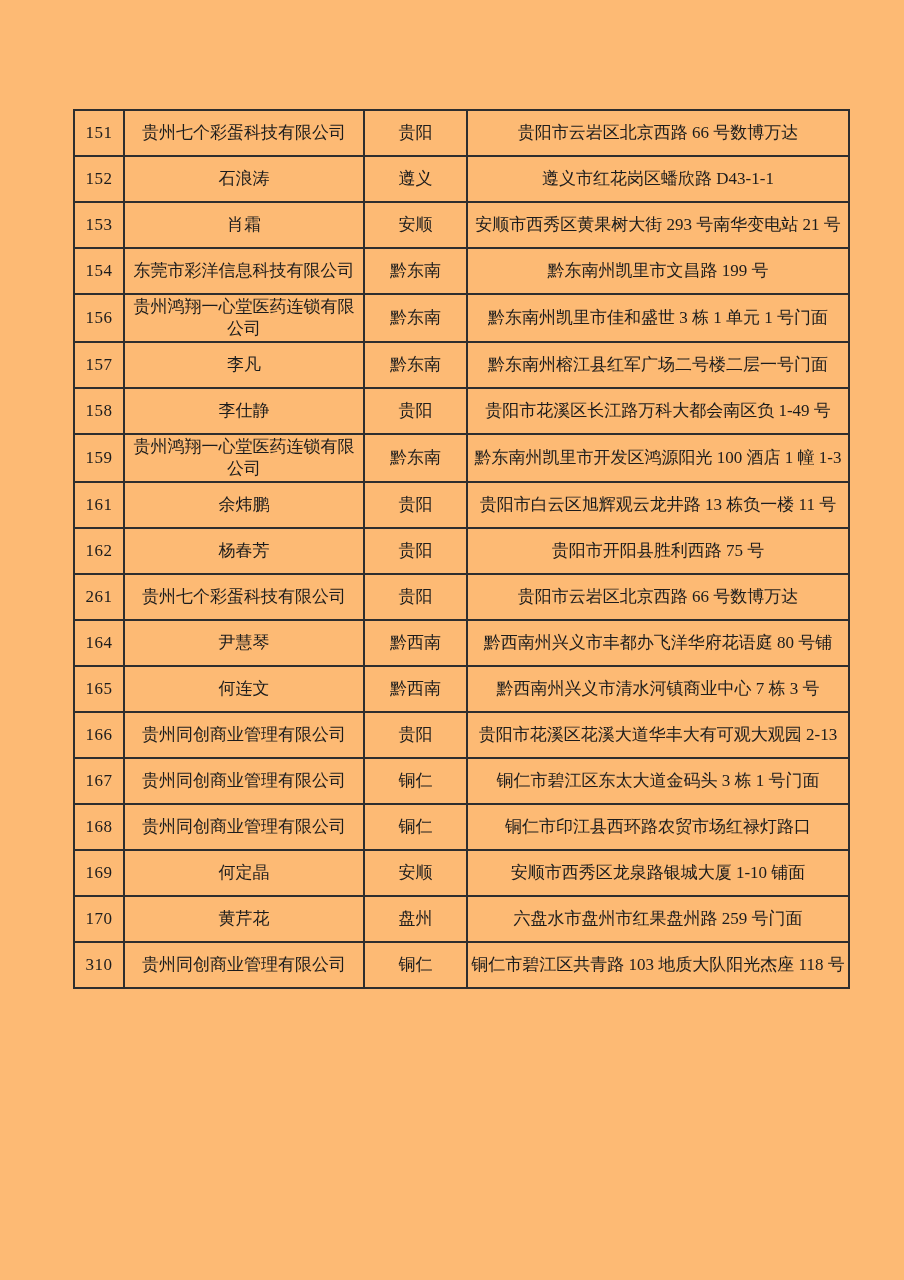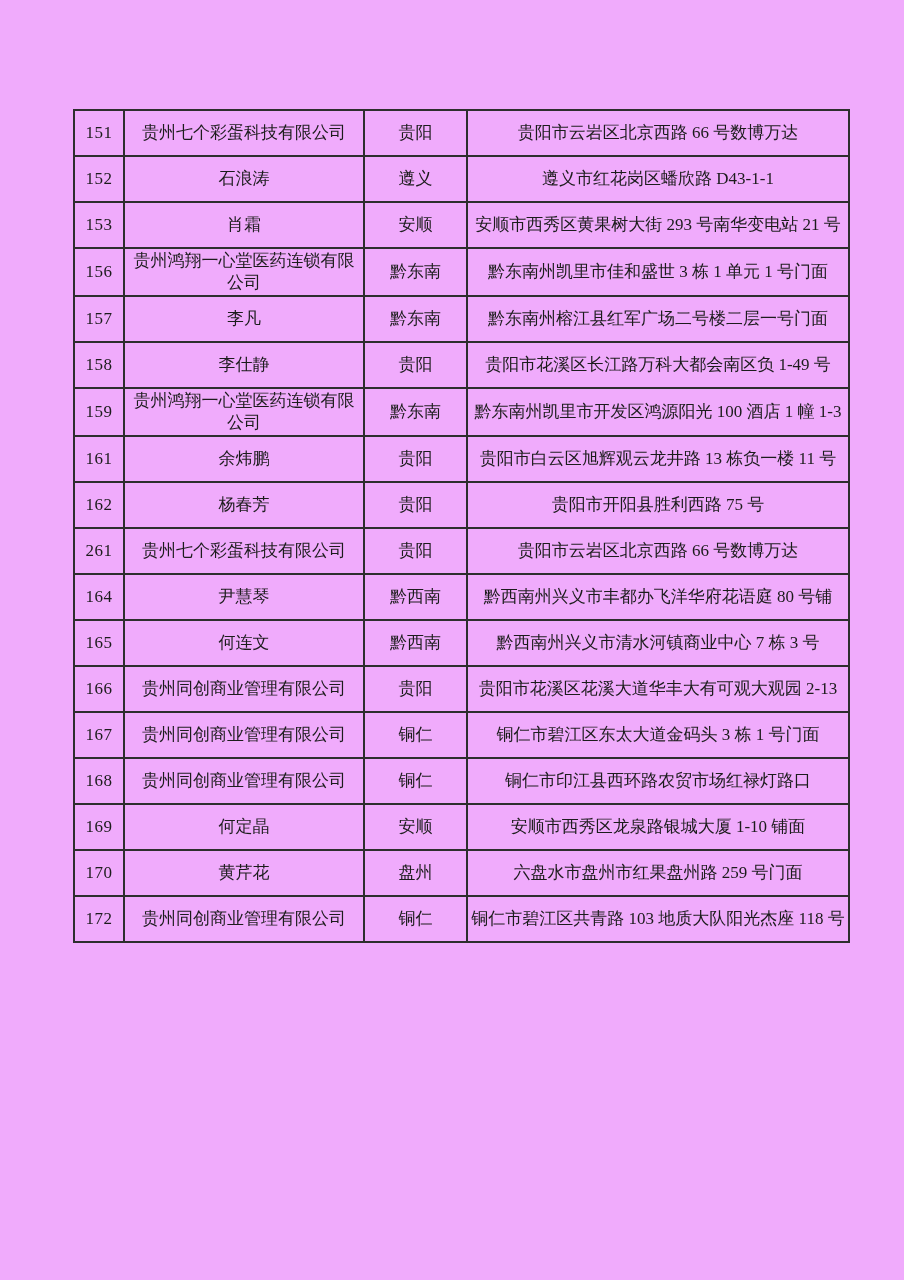--- a/index.html
+++ b/index.html
@@ -5,21 +5,21 @@
   * { margin: 0; padding: 0; box-sizing: border-box; }
   html, body {
     width: 904px; height: 1280px;
     background: #ffffff;
     font-family: "Liberation Serif", "DejaVu Serif", serif;
     color: #1c1c1c;
   }
   .page {
     position: relative;
     width: 904px; height: 1280px;
-    background: #f0abfc;
+    background: #fdba74;
     overflow: hidden;
   }
   table.roster {
     position: absolute;
     left: 73px; top: 109px;
     width: 775px;
     border-collapse: collapse;
     table-layout: fixed;
   }
   table.roster td {
@@ -58,20 +58,26 @@
         <td class="num">152</td>
         <td class="name">石浪涛</td>
         <td class="city">遵义</td>
         <td class="addr">遵义市红花岗区蟠欣路 D43-1-1</td>
       </tr>
       <tr>
         <td class="num">153</td>
         <td class="name">肖霜</td>
         <td class="city">安顺</td>
         <td class="addr">安顺市西秀区黄果树大街 293 号南华变电站 21 号</td>
+      </tr>
+      <tr>
+        <td class="num">154</td>
+        <td class="name">东莞市彩洋信息科技有限公司</td>
+        <td class="city">黔东南</td>
+        <td class="addr">黔东南州凯里市文昌路 199 号</td>
       </tr>
       <tr>
         <td class="num">156</td>
         <td class="name">贵州鸿翔一心堂医药连锁有限公司</td>
         <td class="city">黔东南</td>
         <td class="addr">黔东南州凯里市佳和盛世 3 栋 1 单元 1 号门面</td>
       </tr>
       <tr>
         <td class="num">157</td>
         <td class="name">李凡</td>
@@ -144,20 +150,20 @@
         <td class="city">安顺</td>
         <td class="addr">安顺市西秀区龙泉路银城大厦 1-10 铺面</td>
       </tr>
       <tr>
         <td class="num">170</td>
         <td class="name">黄芹花</td>
         <td class="city">盘州</td>
         <td class="addr">六盘水市盘州市红果盘州路 259 号门面</td>
       </tr>
       <tr>
-        <td class="num">172</td>
+        <td class="num">310</td>
         <td class="name">贵州同创商业管理有限公司</td>
         <td class="city">铜仁</td>
         <td class="addr">铜仁市碧江区共青路 103 地质大队阳光杰座 118 号</td>
       </tr>
     </tbody>
   </table>
 </div>
 
 </body></html>

